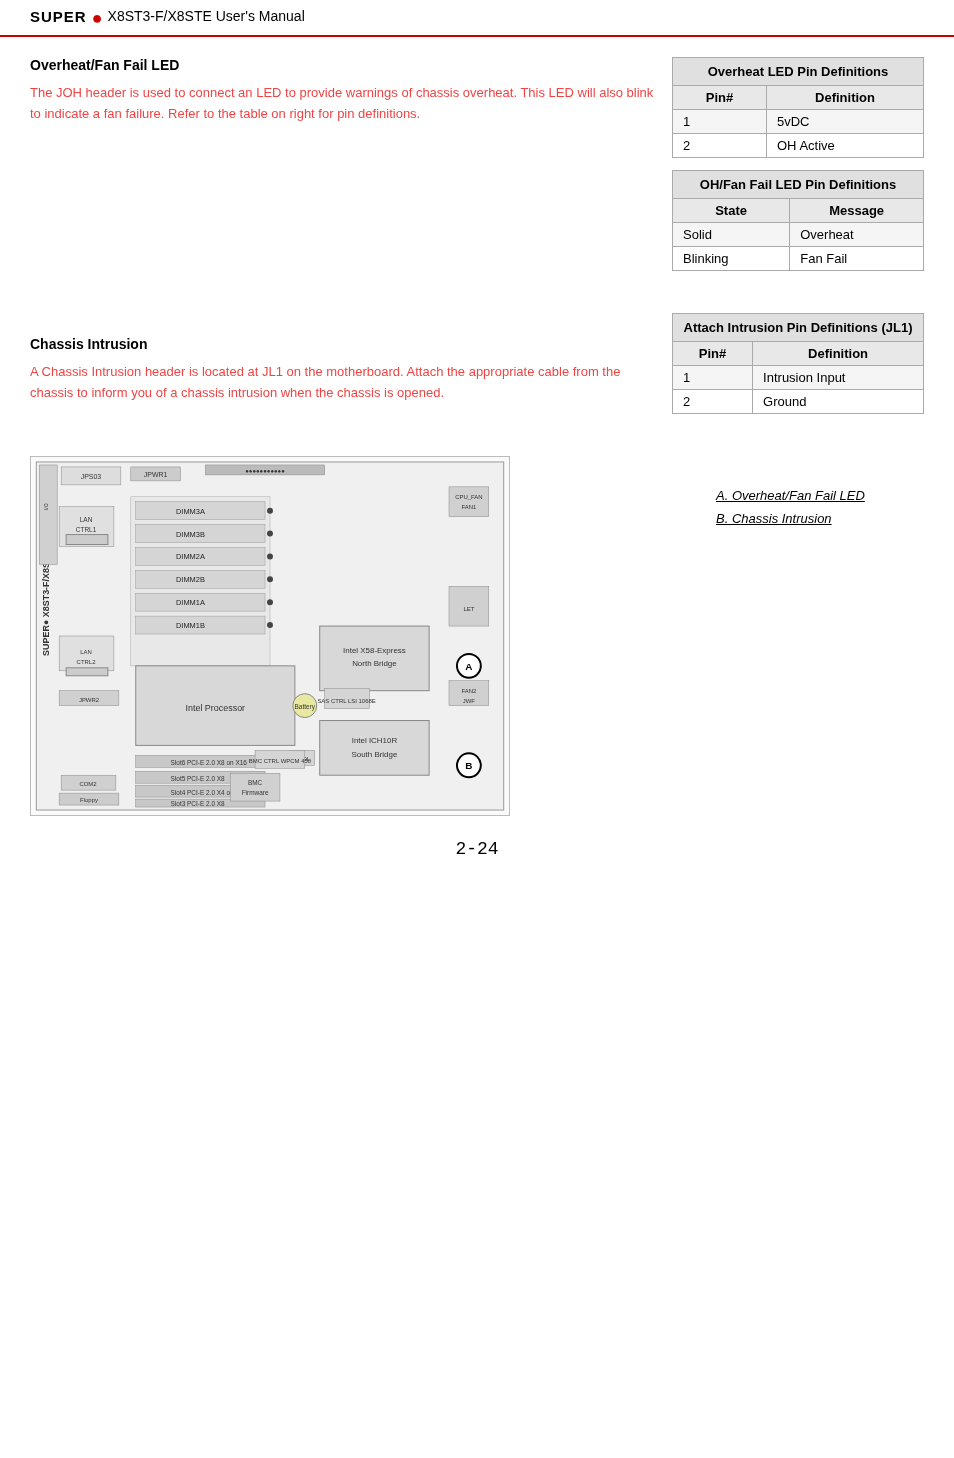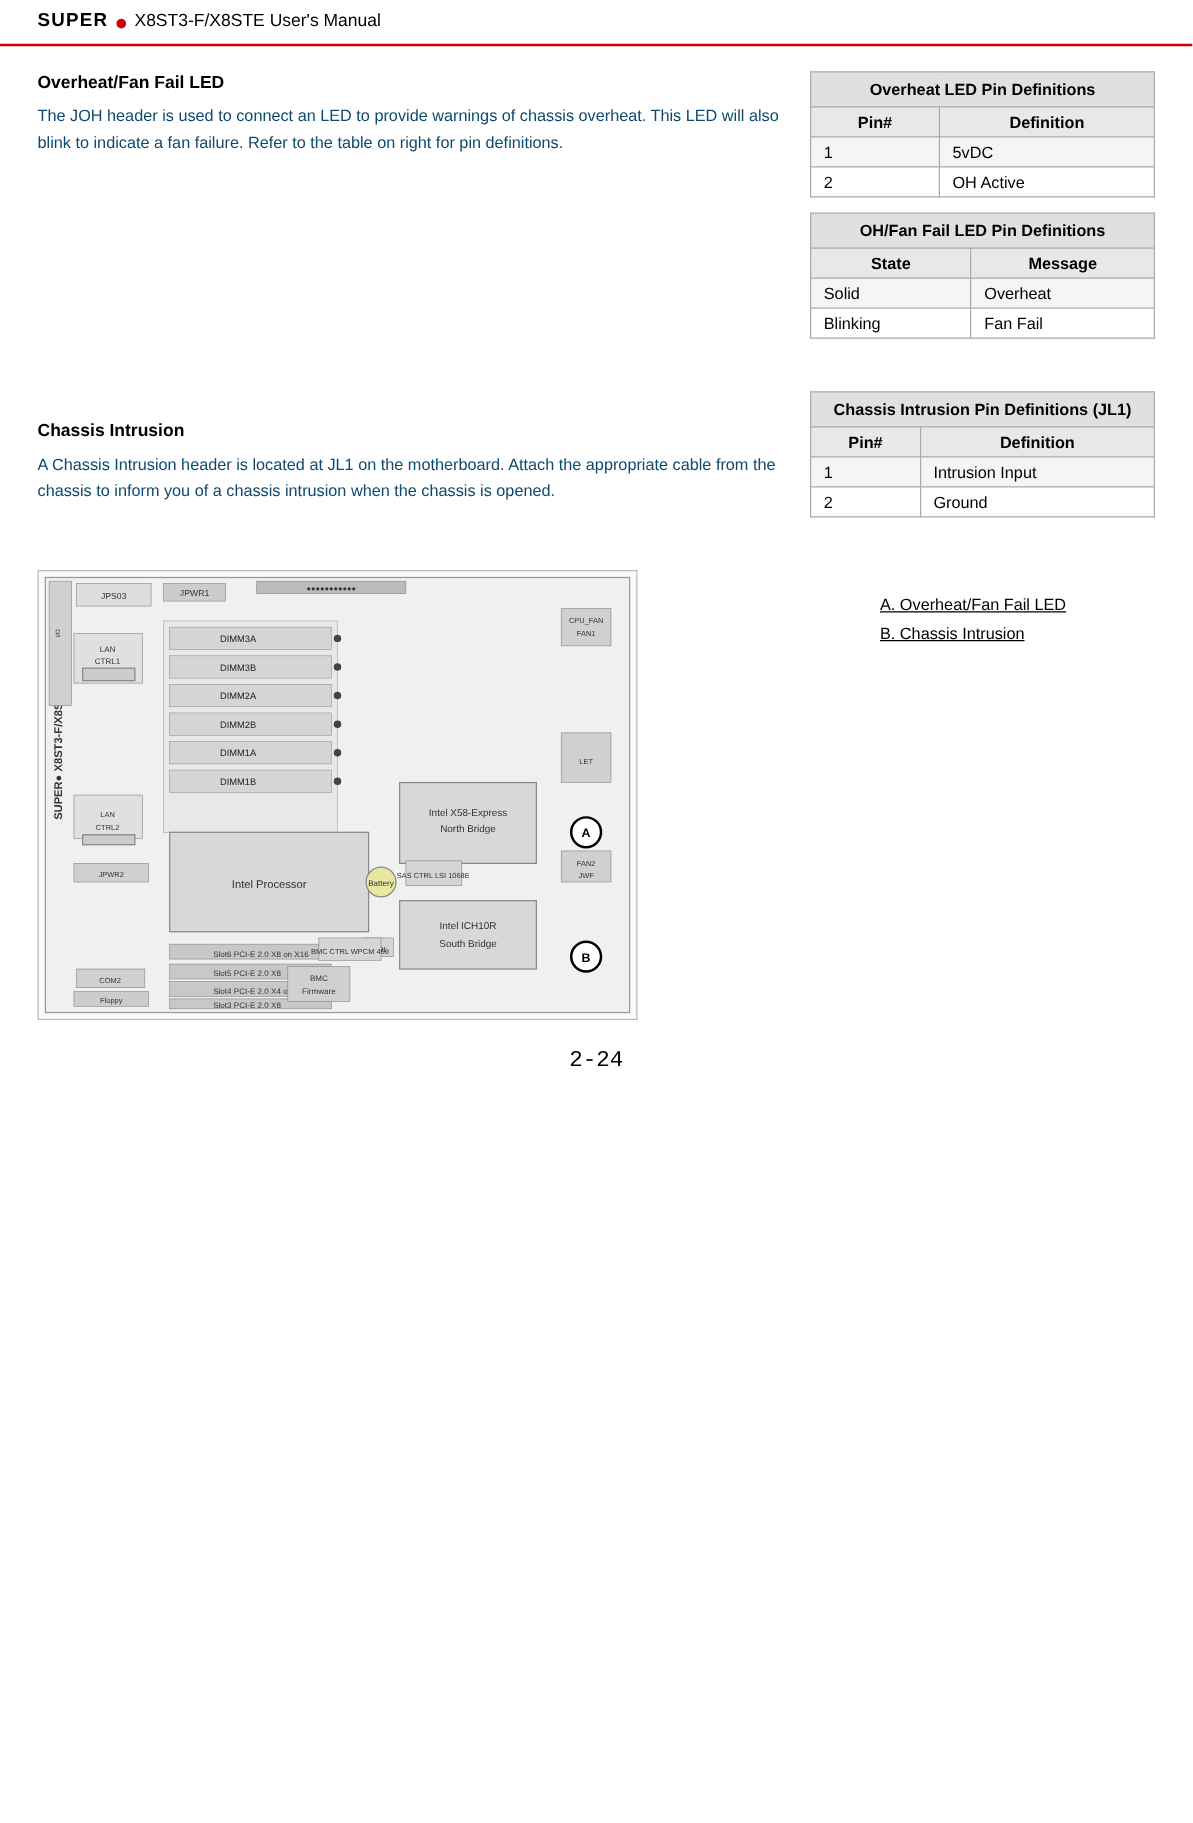--- a/index.html
+++ b/index.html
@@ -49,36 +49,36 @@
     
     .section-row {
       display: flex;
       gap: 18px;
       margin-bottom: 30px;
     }
     .section-left {
       flex: 1;
     }
     .section-right {
-      width: 276px;
+      width: 252px;
       flex-shrink: 0;
     }
 
     
     .section-heading {
       font-size: 14px;
       font-weight: bold;
       margin-bottom: 10px;
     }
 
     
     .section-body {
       font-size: 13px;
       line-height: 1.6;
-      color: #0c4a6e;
+      color: #ef4444;
     }
 
     
     .def-table {
       border-collapse: collapse;
       width: 100%;
       font-size: 13px;
     }
     .def-table th, .def-table td {
       border: 1px solid #aaa;
@@ -114,21 +114,22 @@
       flex: 1;
     }
     .diagram-right {
       width: 220px;
       flex-shrink: 0;
       padding-top: 20px;
     }
     .diagram-labels {
       list-style: none;
       padding: 0;
-      margin: 0;
+      margin: 12px;
+      font-style: italic;
     }
     .diagram-labels li {
       margin-bottom: 8px;
       font-size: 13px;
       text-decoration: underline;
       color: #000;
     }
 
     
     .page-number {
@@ -212,21 +213,21 @@
   <div class="section-row" style="margin-top: 20px; align-items: center;">
     <div class="section-left">
       <div class="section-heading">Chassis Intrusion</div>
       <div class="section-body">A Chassis Intrusion header is located at JL1 on the motherboard. Attach the appropriate cable from the chassis to inform you of a chassis intrusion when the chassis is opened.</div>
     </div>
     <div class="section-right">
       <div class="table-wrapper">
         <table class="def-table">
           <thead>
             <tr>
-              <th colspan="2" class="table-title">Chassis Intrusion Pin Definitions (JL1)</th>
+              <th colspan="2" class="table-title">Attach Intrusion Pin Definitions (JL1)</th>
             </tr>
             <tr>
               <th>Pin#</th>
               <th>Definition</th>
             </tr>
           </thead>
           <tbody>
             <tr>
               <td>1</td>
               <td>Intrusion Input</td>

